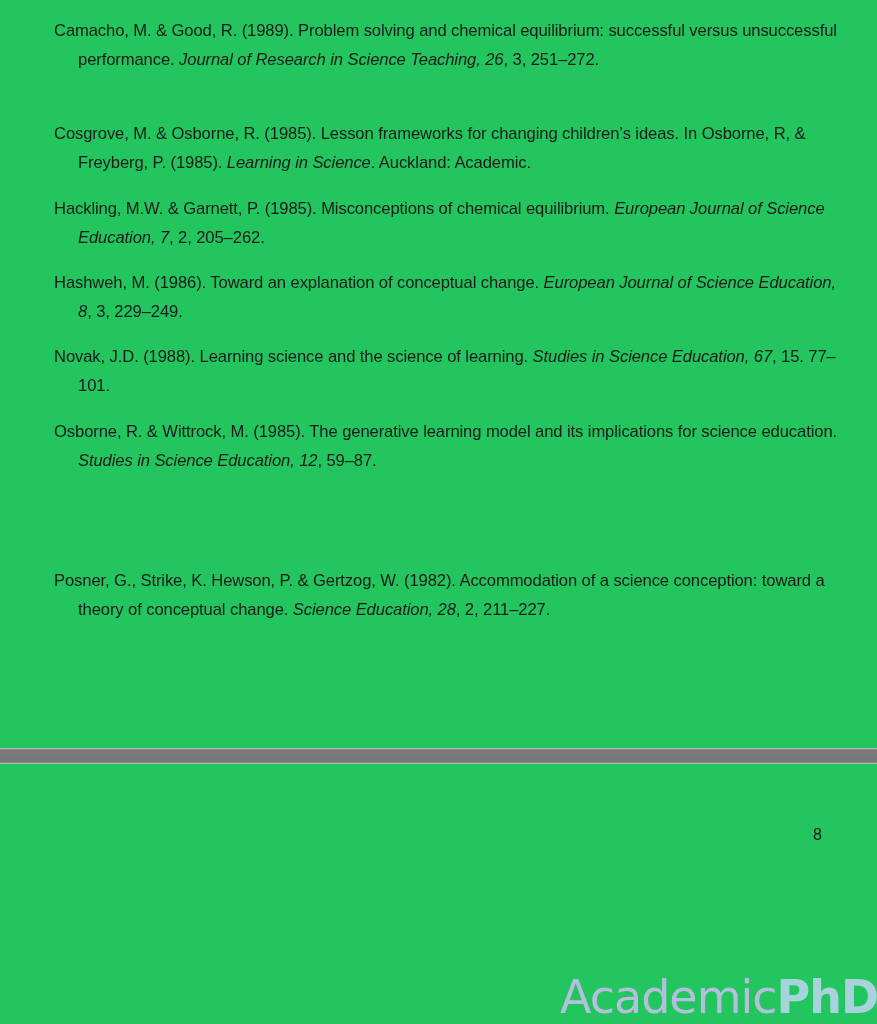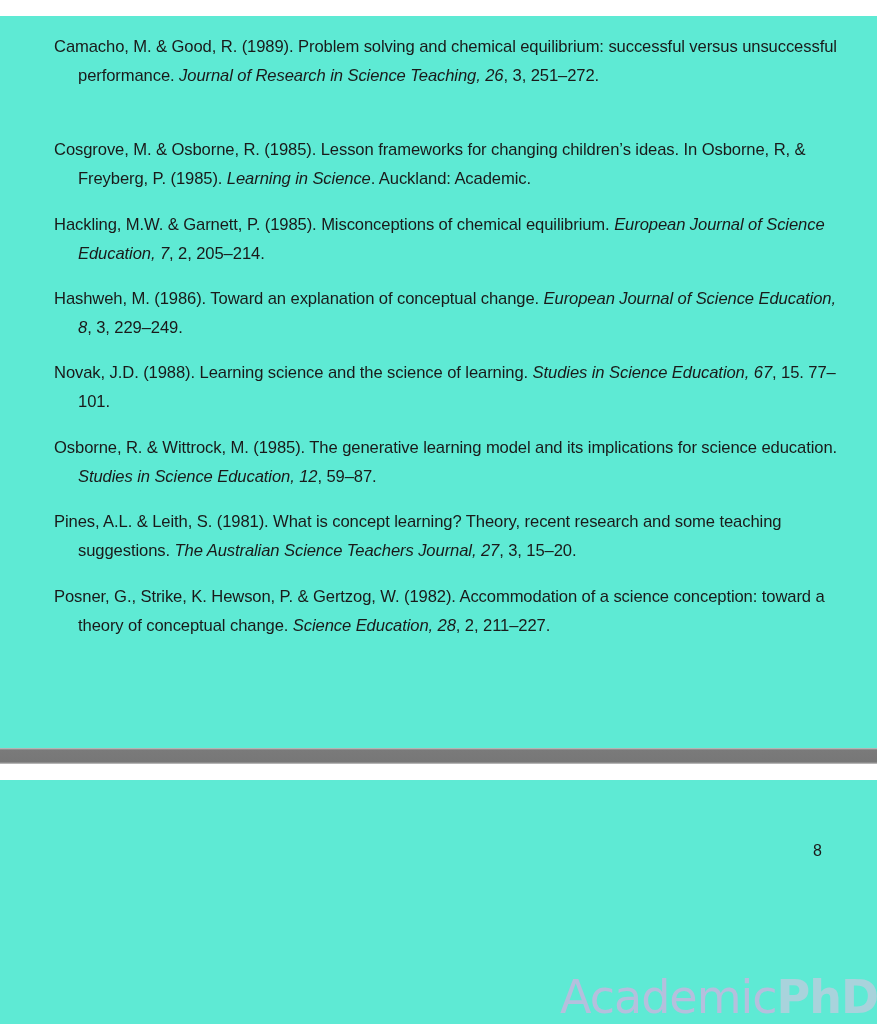--- a/index.html
+++ b/index.html
@@ -1,21 +1,21 @@
 <!DOCTYPE html>
 <html><head>
   <meta charset="utf-8">
   <style>
     html, body { margin: 0; padding: 0; }
     body {
       width: 877px; height: 1024px; overflow: hidden; position: relative;
       background: #ffffff; color: #1a1a1a;
       font-family: "Liberation Sans", "DejaVu Sans", sans-serif;
     }
-    .page { position: absolute; left: 0; width: 877px; background: #5eead4; margin-top: 16px; }
+    .page { position: absolute; left: 0; width: 877px; background: #22c55e; }
     .page-top { top: 0; height: 748px; }
     .page-bottom { top: 764px; height: 260px; }
     .divider {
       position: absolute; left: 0; top: 748px; width: 877px; height: 16px;
       background: linear-gradient(#c8c8c8 0px, #7a7a7a 2px, #777777 14px, #c8c8c8 16px);
     }
     .ref {
       position: absolute; left: 54px; width: 770px;
       font-size: 16.6px; line-height: 28.7px;
       padding-left: 24px; text-indent: -24px;
@@ -39,33 +39,30 @@
 <body>
 
 <div class="page page-top">
   <div class="ref" style="top:17px">
     <span>Camacho, M. &amp; Good, R. (1989). </span><span>Problem solving and chemical equilibrium: successful versus unsuccessful performance. </span><i>Journal of Research in Science Teaching, 26</i><span>, 3,  251–272.</span>
   </div>
   <div class="ref" style="top:120px">
     <span>Cosgrove, M. &amp; Osborne, R. (1985). </span><span>Lesson frameworks for changing children’s ideas.  In Osborne, R, &amp; Freyberg, P. (1985). </span><i>Learning in Science</i><span>. Auckland: Academic.</span>
   </div>
   <div class="ref" style="top:195px">
-    <span>Hackling, M.W. &amp; Garnett, P. (1985). </span><span>Misconceptions of chemical equilibrium. </span><i>European Journal of Science Education, 7</i><span>, 2,  205–214.</span>
+    <span>Hackling, M.W. &amp; Garnett, P. (1985). </span><span>Misconceptions of chemical equilibrium. </span><i>European Journal of Science Education, 7</i><span>, 2,  205–262.</span>
   </div>
   <div class="ref" style="top:269px">
     <span>Hashweh, M. (1986). </span><span>Toward an explanation of conceptual change. </span><i>European Journal of Science Education,  8</i><span>, 3,  229–249.</span>
   </div>
   <div class="ref" style="top:343px">
     <span>Novak, J.D. (1988). </span><span>Learning science and the science of learning. </span><i>Studies in Science Education, 67</i><span>, 15. 77–101.</span>
   </div>
   <div class="ref" style="top:418px">
     <span>Osborne, R. &amp; Wittrock, M. (1985). </span><span>The generative learning model and its implications for science education. </span><i>Studies in Science Education, 12</i><span>, 59–87.</span>
-  </div>
-  <div class="ref" style="top:492px">
-    <span>Pines, A.L. &amp; Leith, S. (1981). </span><span>What is concept learning? Theory, recent research and some teaching suggestions. </span><i>The Australian Science Teachers Journal, 27</i><span>, 3, 15–20.</span>
   </div>
   <div class="ref" style="top:567px">
     <span>Posner, G., Strike, K. Hewson, P. &amp; Gertzog, W. (1982). </span><span>Accommodation of a science conception: toward a theory of conceptual change. </span><i>Science Education, 28</i><span>, 2, 211–227.</span>
   </div>
 </div>
 
 <div class="divider"></div>
 
 <div class="page page-bottom">
   <div class="page-num">8</div>

